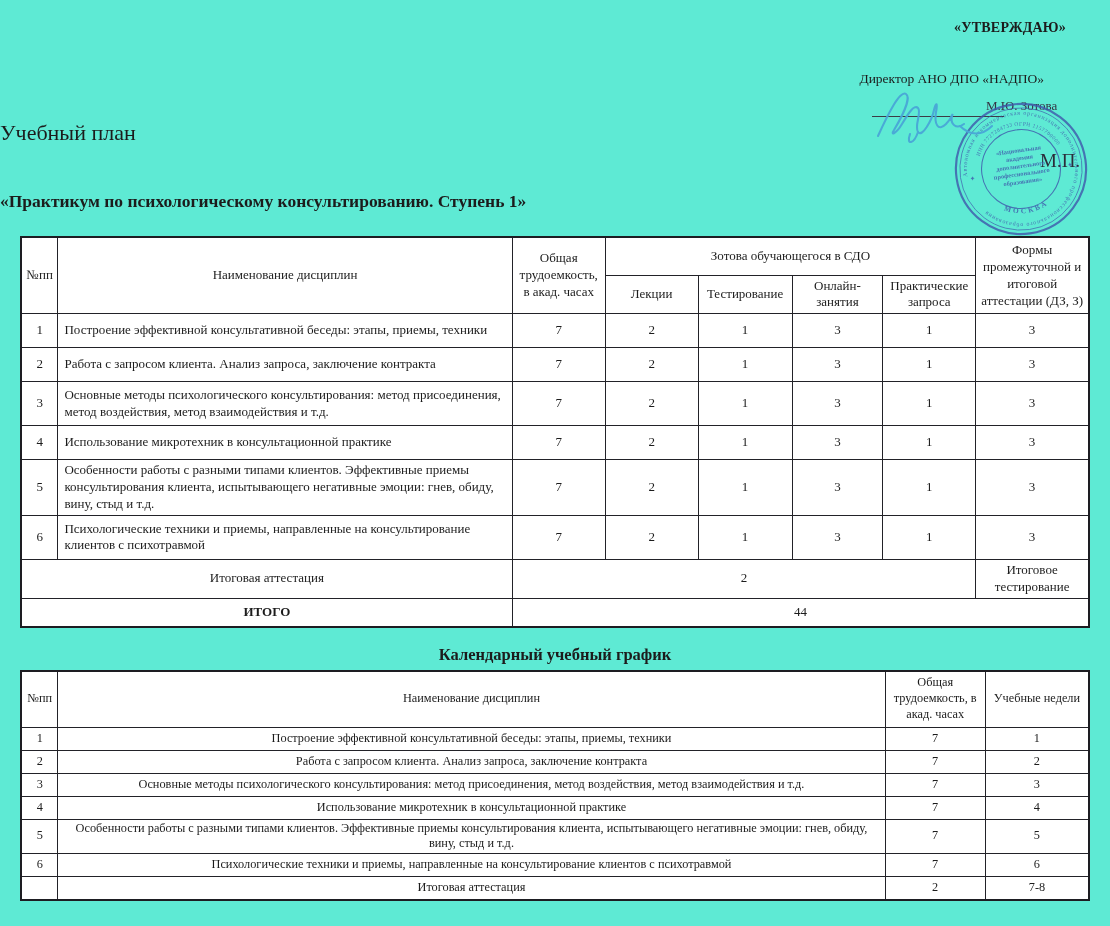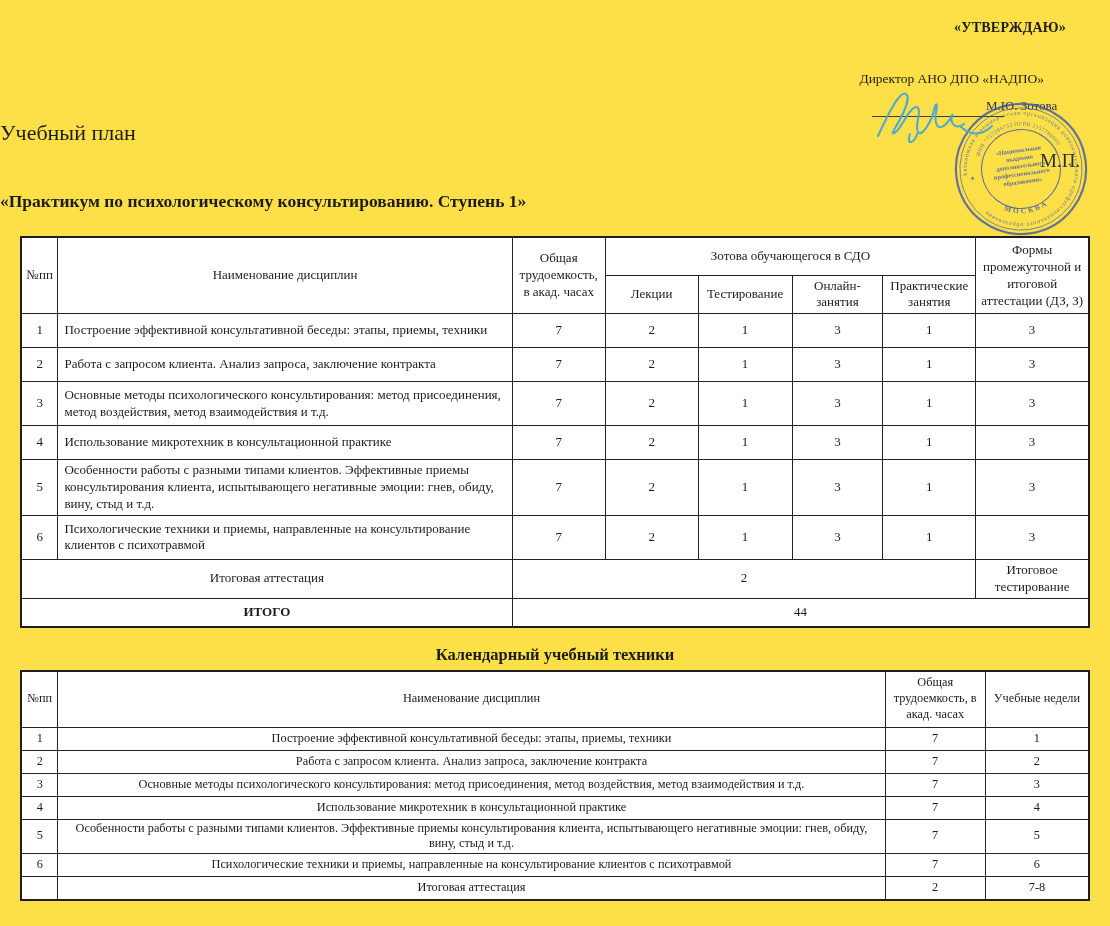--- a/index.html
+++ b/index.html
@@ -1,19 +1,19 @@
 <!DOCTYPE html>
 <html><head>
 <meta charset="utf-8">
 <style>
   html,body{margin:0;padding:0;background:#ffffff;}
   .page{
     position:relative;
     width:1110px;height:926px;
-    background:#fde047;
+    background:#5eead4;
     font-family:"Liberation Serif","DejaVu Serif",serif;
     color:#1c1c1c;
     overflow:hidden;
   }
   
   .approve{position:absolute;top:20px;right:44px;font-weight:bold;font-size:14px;letter-spacing:.2px;}
   .director{position:absolute;top:71px;right:66px;font-size:13.5px;margin-left:28px;}
   .sigline{position:absolute;left:872px;top:116px;width:132px;border-top:1.6px solid #3c3c46;}
   .signer{position:absolute;left:986px;top:98px;font-size:13px;color:#343444;z-index:2;}
   .mp{position:absolute;left:1040px;top:150px;font-size:19px;color:#2c2c3a;z-index:1;}
@@ -116,21 +116,21 @@
         <th rowspan="2">№пп</th>
         <th rowspan="2">Наименование дисциплин</th>
         <th rowspan="2">Общая трудоемкость, в акад. часах</th>
         <th colspan="4">Зотова обучающегося в СДО</th>
         <th rowspan="2">Формы промежуточной и итоговой аттестации (ДЗ, З)</th>
       </tr>
       <tr class="r2">
         <th>Лекции</th>
         <th>Тестирование</th>
         <th>Онлайн-занятия</th>
-        <th>Практические занятия</th>
+        <th>Практические запроса</th>
       </tr>
     </thead>
     <tbody>
       <tr class="rs">
         <td>1</td>
         <td class="name">Построение эффективной консультативной беседы: этапы, приемы, техники</td>
         <td>7</td>
         <td>2</td>
         <td>1</td>
         <td>3</td>
@@ -192,21 +192,21 @@
         <td colspan="5">2</td>
         <td>Итоговое тестирование</td>
       </tr>
       <tr class="rtot">
         <td colspan="2" class="lab bold">ИТОГО</td>
         <td colspan="6">44</td>
       </tr>
     </tbody>
   </table>
 
-  <div class="cal-title">Календарный учебный техники</div>
+  <div class="cal-title">Календарный учебный график</div>
 
   <table class="t2">
     <colgroup>
       <col style="width:3.46%">
         <col style="width:77.44%">
         <col style="width:9.4%">
         <col style="width:9.7%">
     </colgroup>
     <thead>
       <tr>

